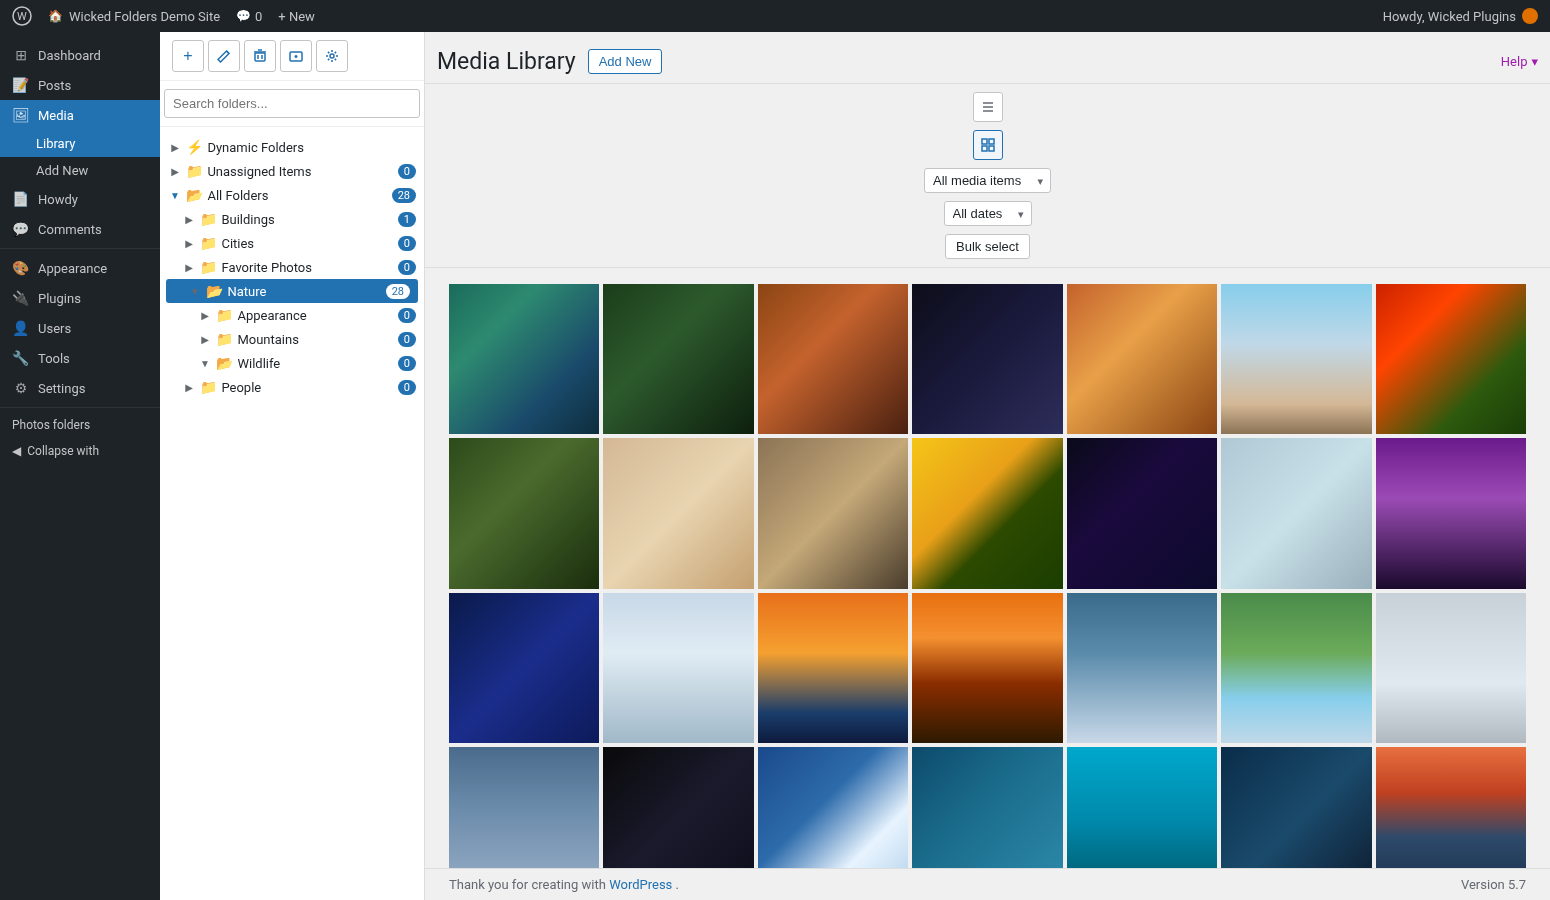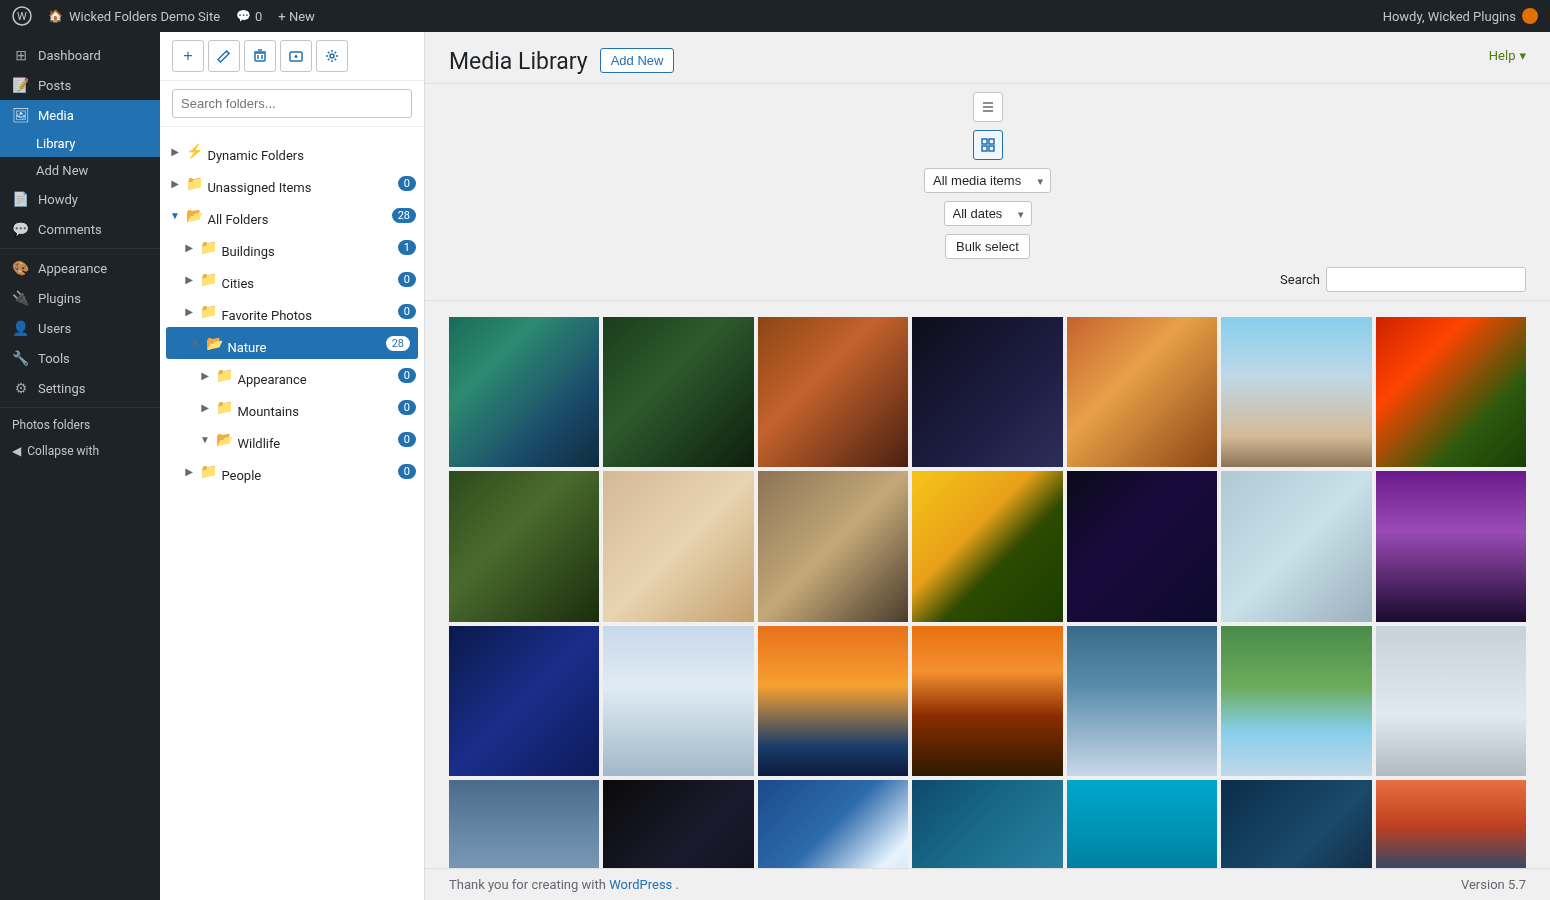--- a/index.html
+++ b/index.html
@@ -81,21 +81,21 @@
       align-items: center;
       justify-content: center;
       border: 1px solid #c3c4c7;
       border-radius: 3px;
       background: #fff;
       cursor: pointer;
       color: #2271b1;
       font-size: 16px;
     }
     .folders-search {
-      padding: 8px 12px;
+      padding: 8px 4px;
       border-bottom: 1px solid #eee;
     }
     .folders-search input {
       width: 100%;
       padding: 6px 8px;
       border: 1px solid #c3c4c7;
       border-radius: 3px;
       font-size: 13px;
       color: #1d2327;
     }
@@ -111,54 +111,54 @@
       cursor: pointer;
       color: #1d2327;
       font-size: 13px;
       gap: 4px;
     }
     .tree-item.active { background: #2271b1; color: #fff; border-radius: 3px; margin: 0 6px; }
     .tree-item.active .tree-badge { background: #fff; color: #2271b1; }
     .tree-arrow { width: 14px; height: 14px; display: flex; align-items: center; justify-content: center; font-size: 10px; color: #646970; flex-shrink: 0; }
     .tree-arrow.active { color: #2271b1; }
     .tree-icon { font-size: 14px; flex-shrink: 0; color: #2271b1; }
-    .tree-label { flex: 1; margin-top: 9px; }
+    .tree-label { flex: 1; }
     .tree-badge { background: #2271b1; color: #fff; border-radius: 10px; padding: 1px 6px; font-size: 11px; }
     .tree-indent-1 { padding-left: 22px; }
     .tree-indent-2 { padding-left: 38px; }
 
     
     .content-area {
       flex: 1;
       display: flex;
       flex-direction: column;
       overflow: hidden;
       background: #f0f0f1;
     }
 
     
     .media-header {
       background: #f0f0f1;
-      padding: 16px 24px 8px;
-      display: flex;
-      align-items: flex-start;
+      padding: 16px 12px 8px;
+      display: flex;
+      align-items: center;
       gap: 12px;
       border-bottom: 1px solid #ddd;
     }
     .media-title { font-size: 23px; font-weight: 400; color: #1d2327; }
     .add-new-btn {
       padding: 4px 10px;
       background: #fff;
       border: 1px solid #2271b1;
       color: #2271b1;
       border-radius: 3px;
       cursor: pointer;
       font-size: 13px;
     }
-    .help-btn { margin-left: auto; display: flex; align-items: center; gap: 4px; color: #4d7c0f; cursor: pointer; font-size: 13px; }
+    .help-btn { margin-left: auto; display: flex; align-items: center; gap: 4px; color: #a21caf; cursor: pointer; font-size: 13px; }
 
     
     .media-toolbar {
       background: #f0f0f1;
       padding: 8px 24px;
       display: flex;
       align-items: center;
       gap: 8px;
       border-bottom: 1px solid #ddd;
       flex-direction: column;
@@ -502,24 +502,20 @@
           <rect x="8" y="8" width="5" height="5"></rect>
         </svg>
       </button>
       <div class="dropdown-wrap">
         <select class="select-dropdown"><option>All media items</option></select>
       </div>
       <div class="dropdown-wrap">
         <select class="select-dropdown"><option>All dates</option></select>
       </div>
       <button class="bulk-select-btn">Bulk select</button>
-      <div class="search-area">
-        <label class="search-label">Search</label>
-        <input type="text" class="search-input" style="">
-      </div>
     </div>
 
     <div class="media-grid-container">
       <div class="media-grid" id="media-grid-el">
       <div class="media-item img-turtle" title="Sea turtle"></div>
           <div class="media-item img-bird" title="Kingfisher bird"></div>
           <div class="media-item img-fox" title="Red fox"></div>
           <div class="media-item img-dark-abstract" title="Dark abstract"></div>
           <div class="media-item img-tiger" title="Tiger"></div>
           <div class="media-item img-mountain-sky" title="Mountain sky"></div>

